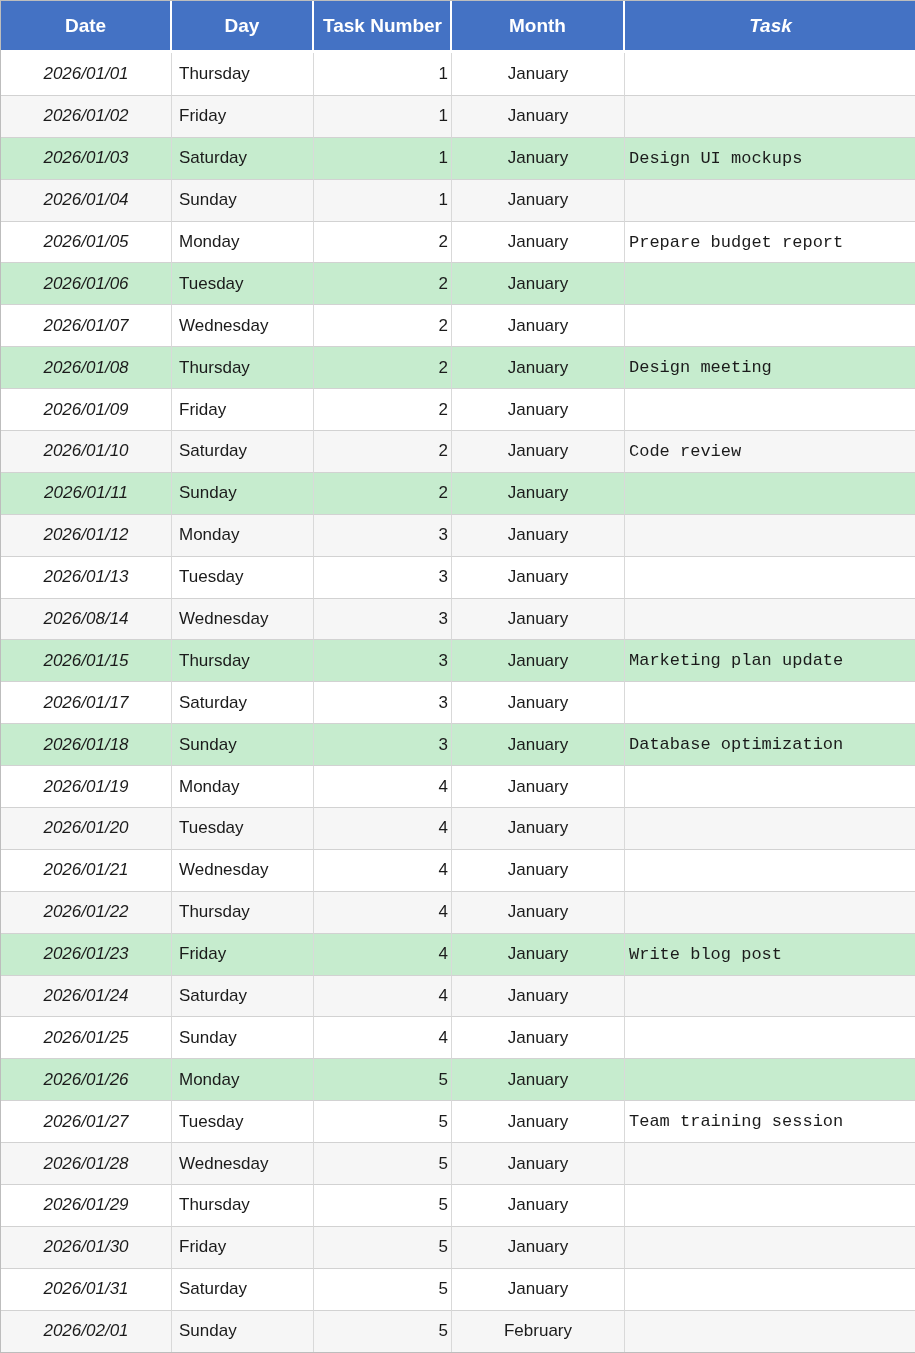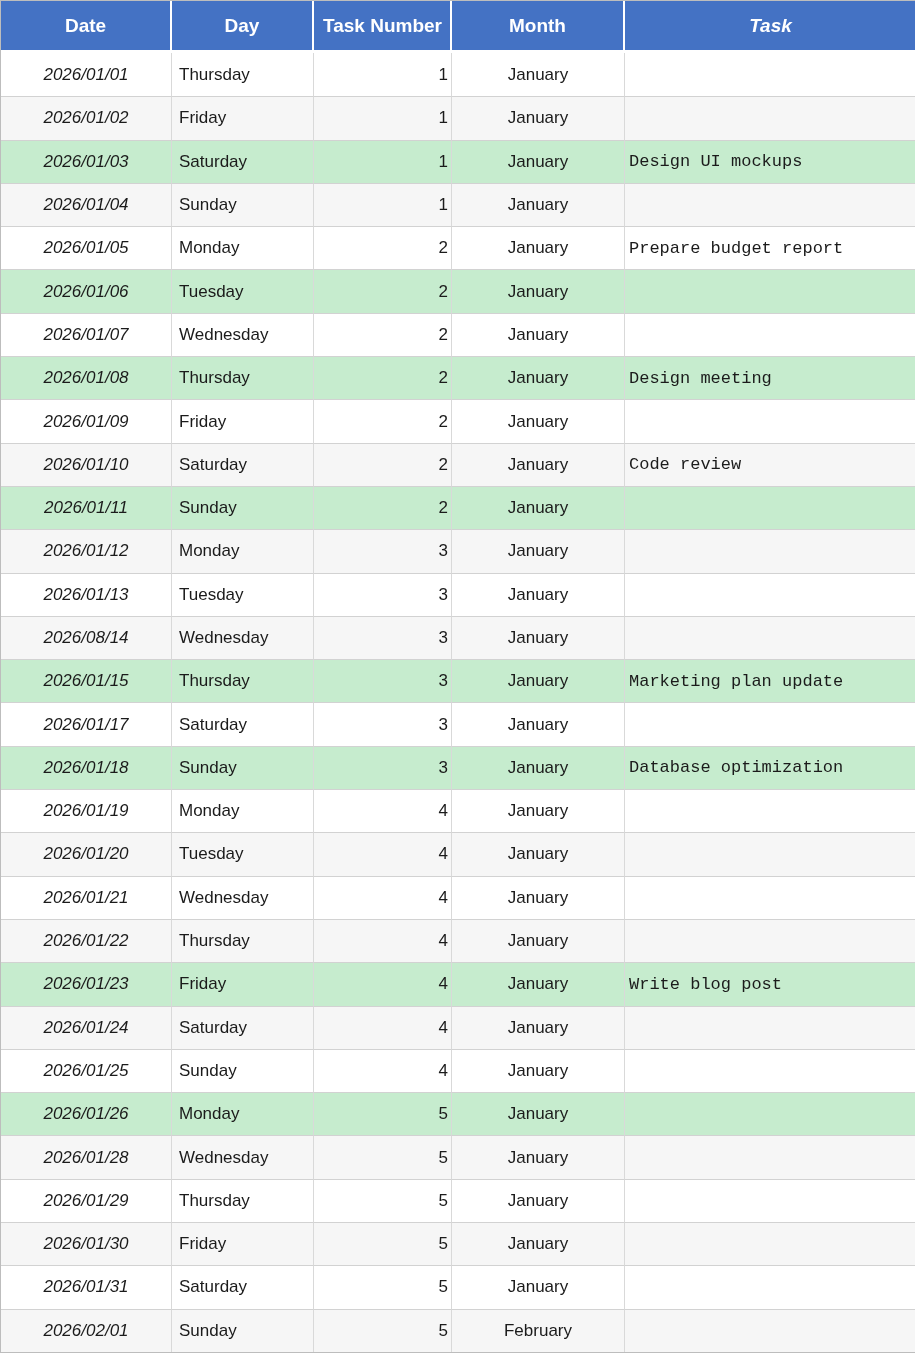--- a/index.html
+++ b/index.html
@@ -249,20 +249,27 @@
         <td class="col-month">January</td>
         <td class="col-task"></td>
       </tr>
       <tr class="hl">
         <td class="col-date">2026/01/26</td>
         <td class="col-day">Monday</td>
         <td class="col-week">5</td>
         <td class="col-month">January</td>
         <td class="col-task"></td>
       </tr>
+      <tr class="">
+        <td class="col-date">2026/01/27</td>
+        <td class="col-day">Tuesday</td>
+        <td class="col-week">5</td>
+        <td class="col-month">January</td>
+        <td class="col-task">Team training session</td>
+      </tr>
       <tr class="alt">
         <td class="col-date">2026/01/28</td>
         <td class="col-day">Wednesday</td>
         <td class="col-week">5</td>
         <td class="col-month">January</td>
         <td class="col-task"></td>
       </tr>
       <tr class="">
         <td class="col-date">2026/01/29</td>
         <td class="col-day">Thursday</td>

